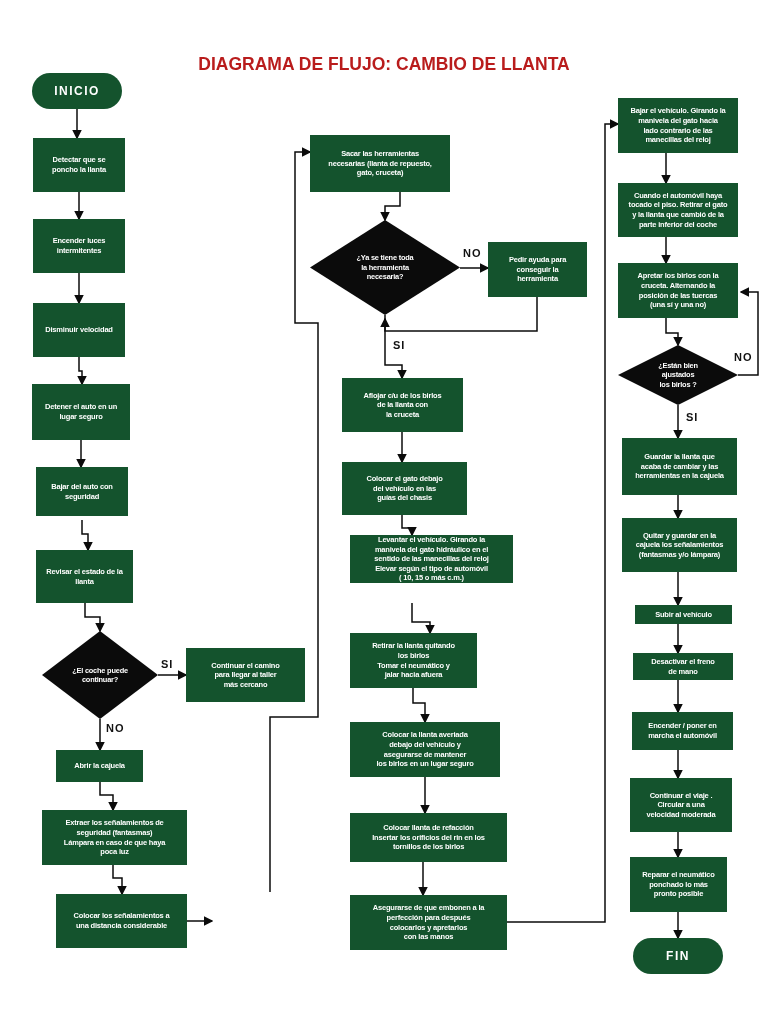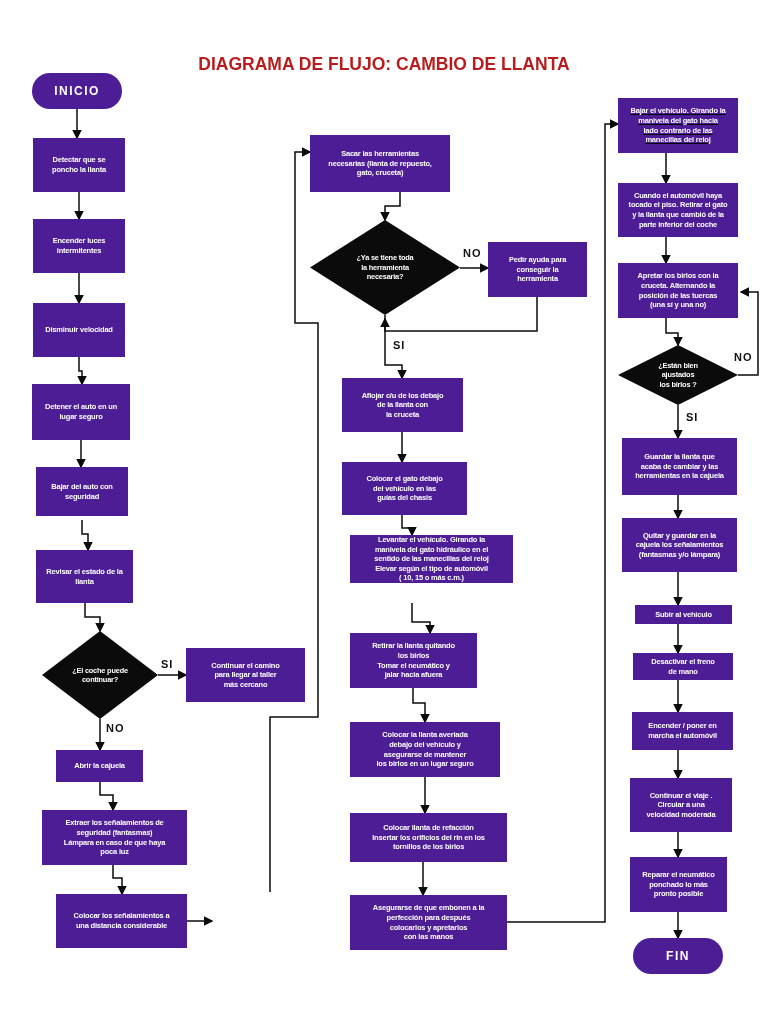--- a/index.html
+++ b/index.html
@@ -11,21 +11,21 @@
     position:absolute;top:40px;left:0;right:0;margin:14px;
     text-align:center;font-size:17.5px;font-weight:700;color:#b91c1c;
     letter-spacing:0px;
   }
   #edges{position:absolute;left:0;top:0;width:768px;height:1024px;}
   #edges polyline{fill:none;stroke:#0b0b0b;stroke-width:1.5;}
   .node{
     position:absolute;display:flex;align-items:center;justify-content:center;
     box-sizing:border-box;overflow:hidden;
   }
-  .node.process,.node.terminator{background:#4c1d95;}
+  .node.process,.node.terminator{background:#14532d;}
   .node.terminator{border-radius:19px;}
   .node.decision{background:transparent;}
   .node.decision svg{position:absolute;left:0;top:0;width:100%;height:100%;}
   .node .label{
     position:relative;z-index:2;color:#ffffff;text-align:center;
     font-size:7.5px;font-weight:700;line-height:1.28;letter-spacing:-0.2px;
     white-space:pre-line;width:100%;padding:1px 2px;box-sizing:border-box;
   }
   .node.terminator .label{font-size:12px;letter-spacing:1.5px;line-height:1;}
   .node.decision .label{font-size:7.4px;padding:0 14%;}
@@ -148,21 +148,21 @@
       <span class="label">¿Ya se tiene toda
 la herramienta
 necesaria?</span>
     </div>
     <div class="node process" style="left: 488px; top: 242px; width: 99px; height: 55px;">
       <span class="label">Pedir ayuda para
 conseguir la
 herramienta</span>
     </div>
     <div class="node process" style="left: 342px; top: 378px; width: 121px; height: 54px;">
-      <span class="label">Aflojar c/u de los debajo
+      <span class="label">Aflojar c/u de los birlos
 de la llanta con
 la cruceta</span>
     </div>
     <div class="node process" style="left: 342px; top: 462px; width: 125px; height: 53px;">
       <span class="label">Colocar el gato debajo
 del vehículo en las
 guías del chasis</span>
     </div>
     <div class="node process" style="left: 350px; top: 535px; width: 163px; height: 48px;">
       <span class="label">Levantar el vehículo. Girando la
@@ -187,21 +187,21 @@
       <span class="label">Colocar llanta de refacción
 Insertar los orificios del rin en los
 tornillos de los birlos</span>
     </div>
     <div class="node process" style="left: 350px; top: 895px; width: 157px; height: 55px;">
       <span class="label">Asegurarse de que embonen a la
 perfección para después
 colocarlos y apretarlos
 con las manos</span>
     </div>
-    <div class="node process" style="left: 618px; top: 98px; width: 120px; height: 55px; text-decoration: underline;">
+    <div class="node process" style="left: 618px; top: 98px; width: 120px; height: 55px;">
       <span class="label">Bajar el vehículo. Girando la
 manivela del gato hacia
 lado contrario de las
 manecillas del reloj</span>
     </div>
     <div class="node process" style="left: 618px; top: 183px; width: 120px; height: 54px;">
       <span class="label">Cuando el automóvil haya
 tocado el piso. Retirar el gato
 y la llanta que cambió de la
 parte inferior del coche</span>

